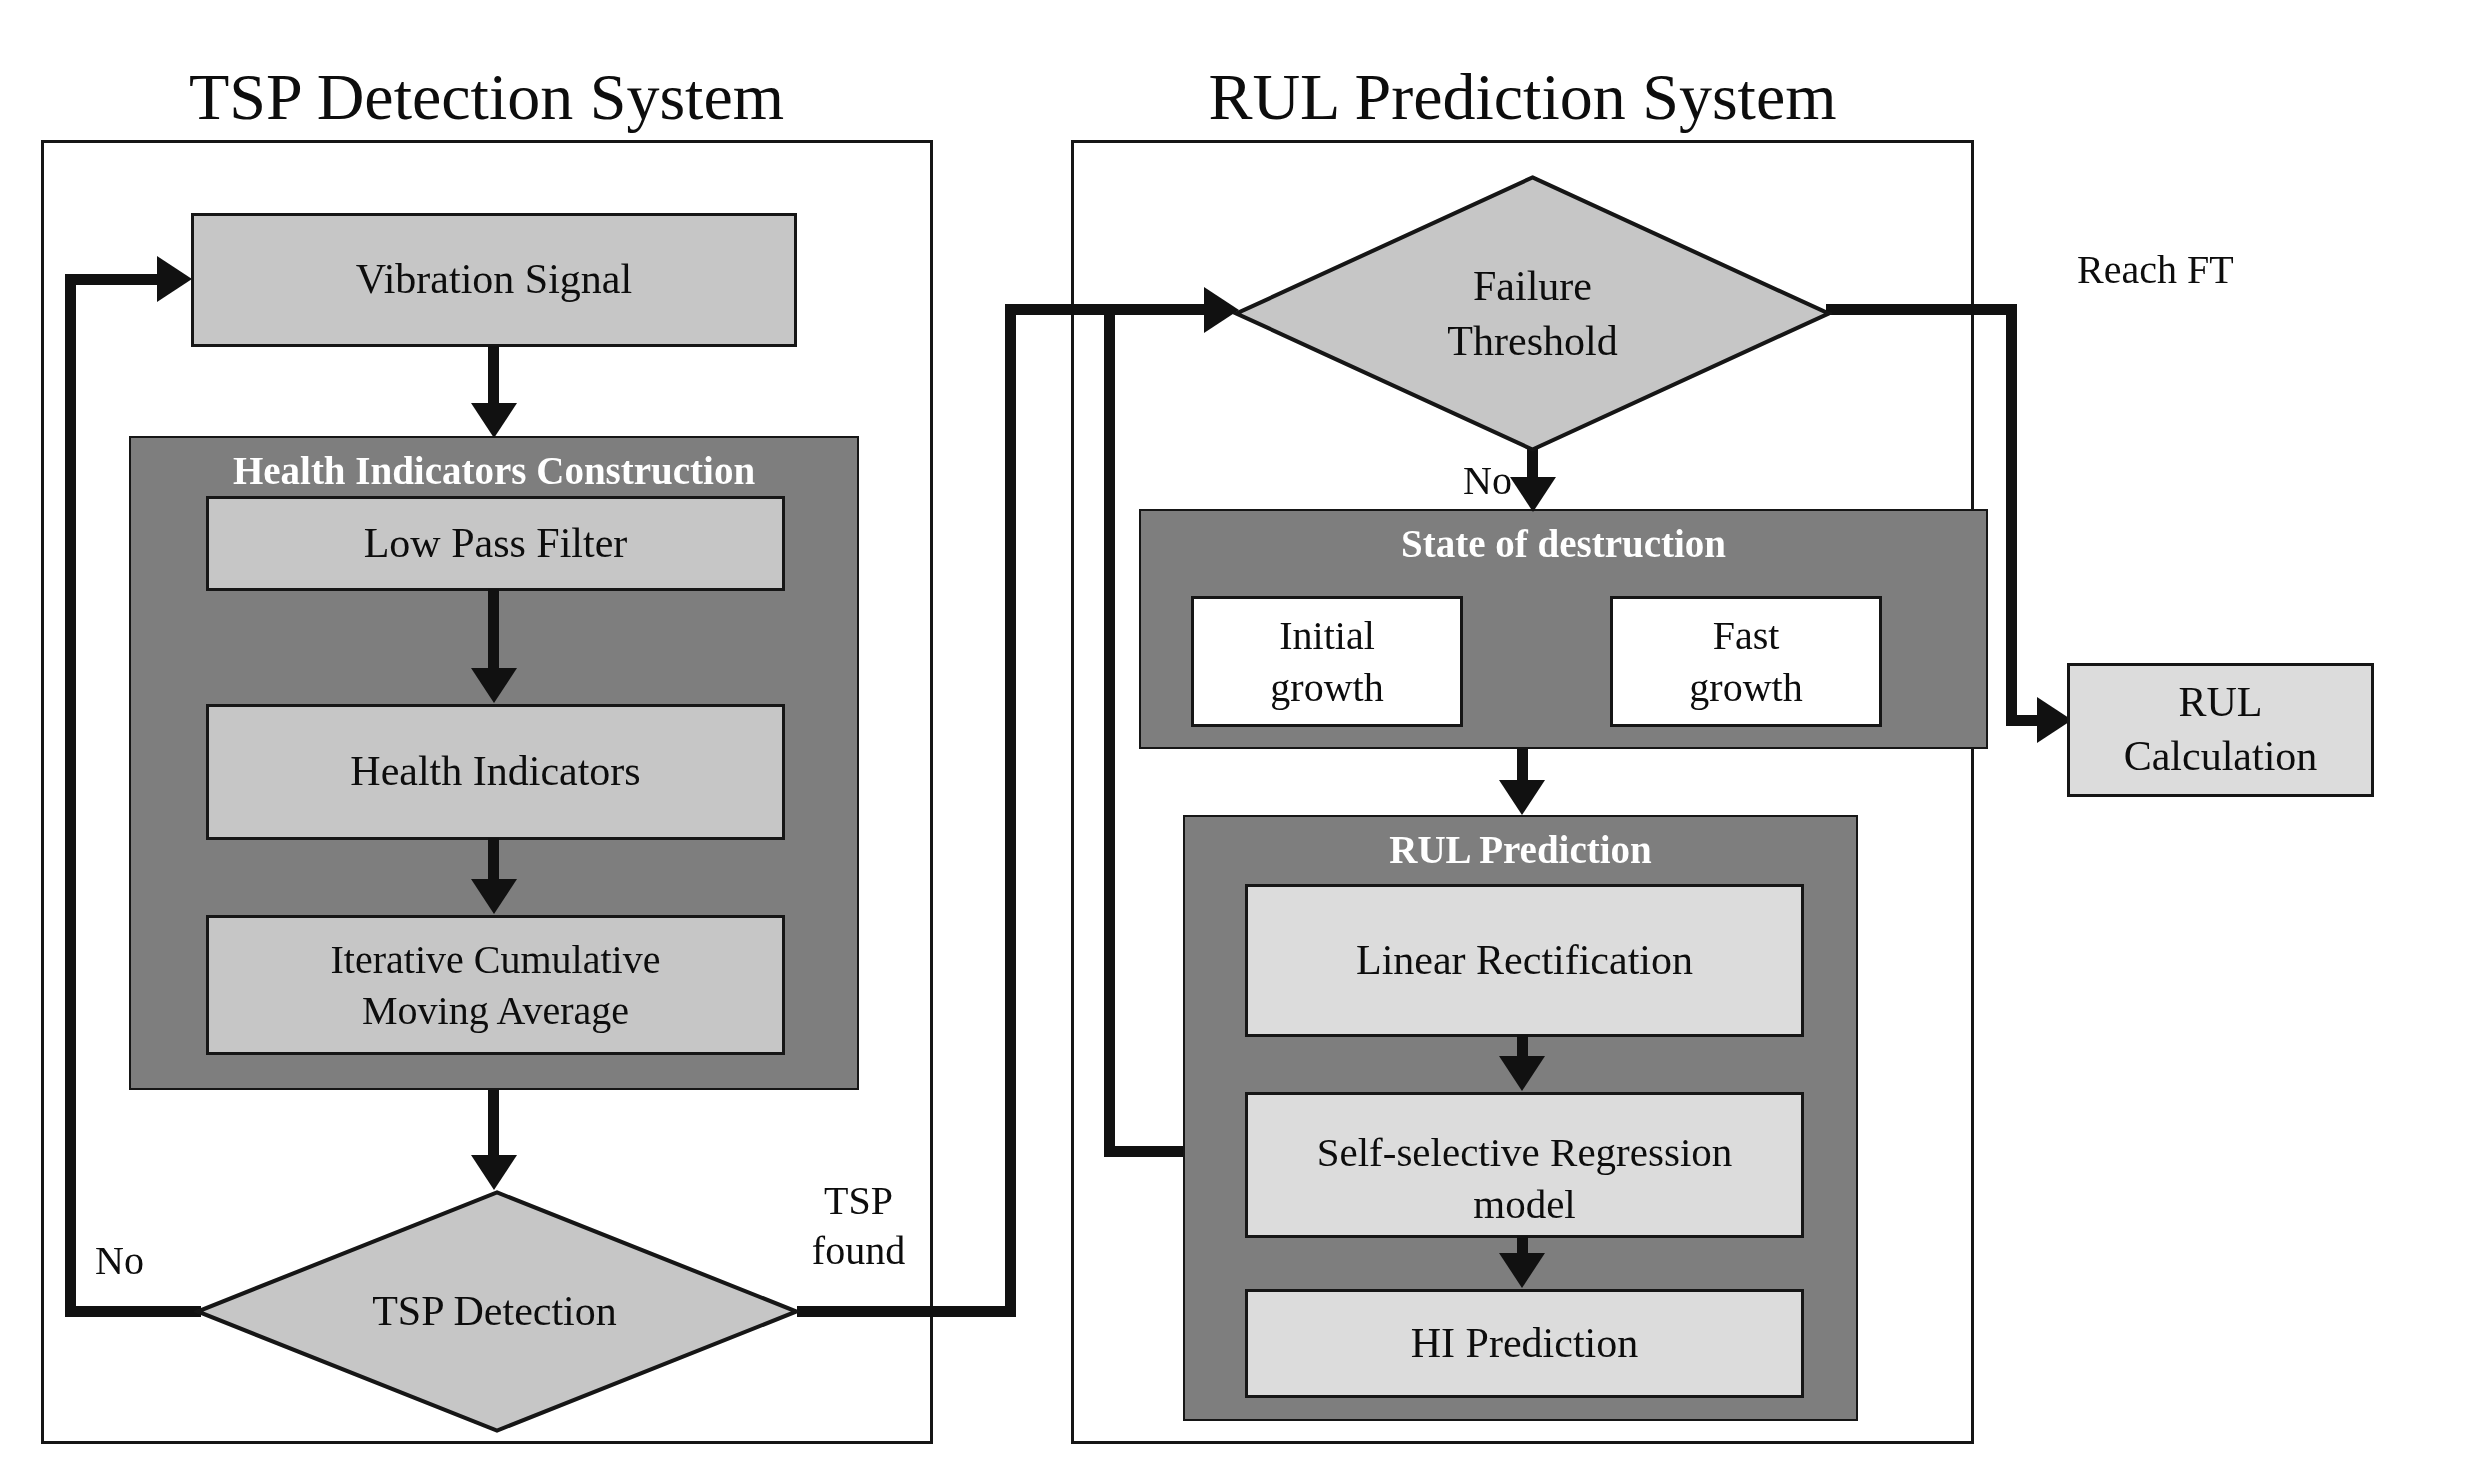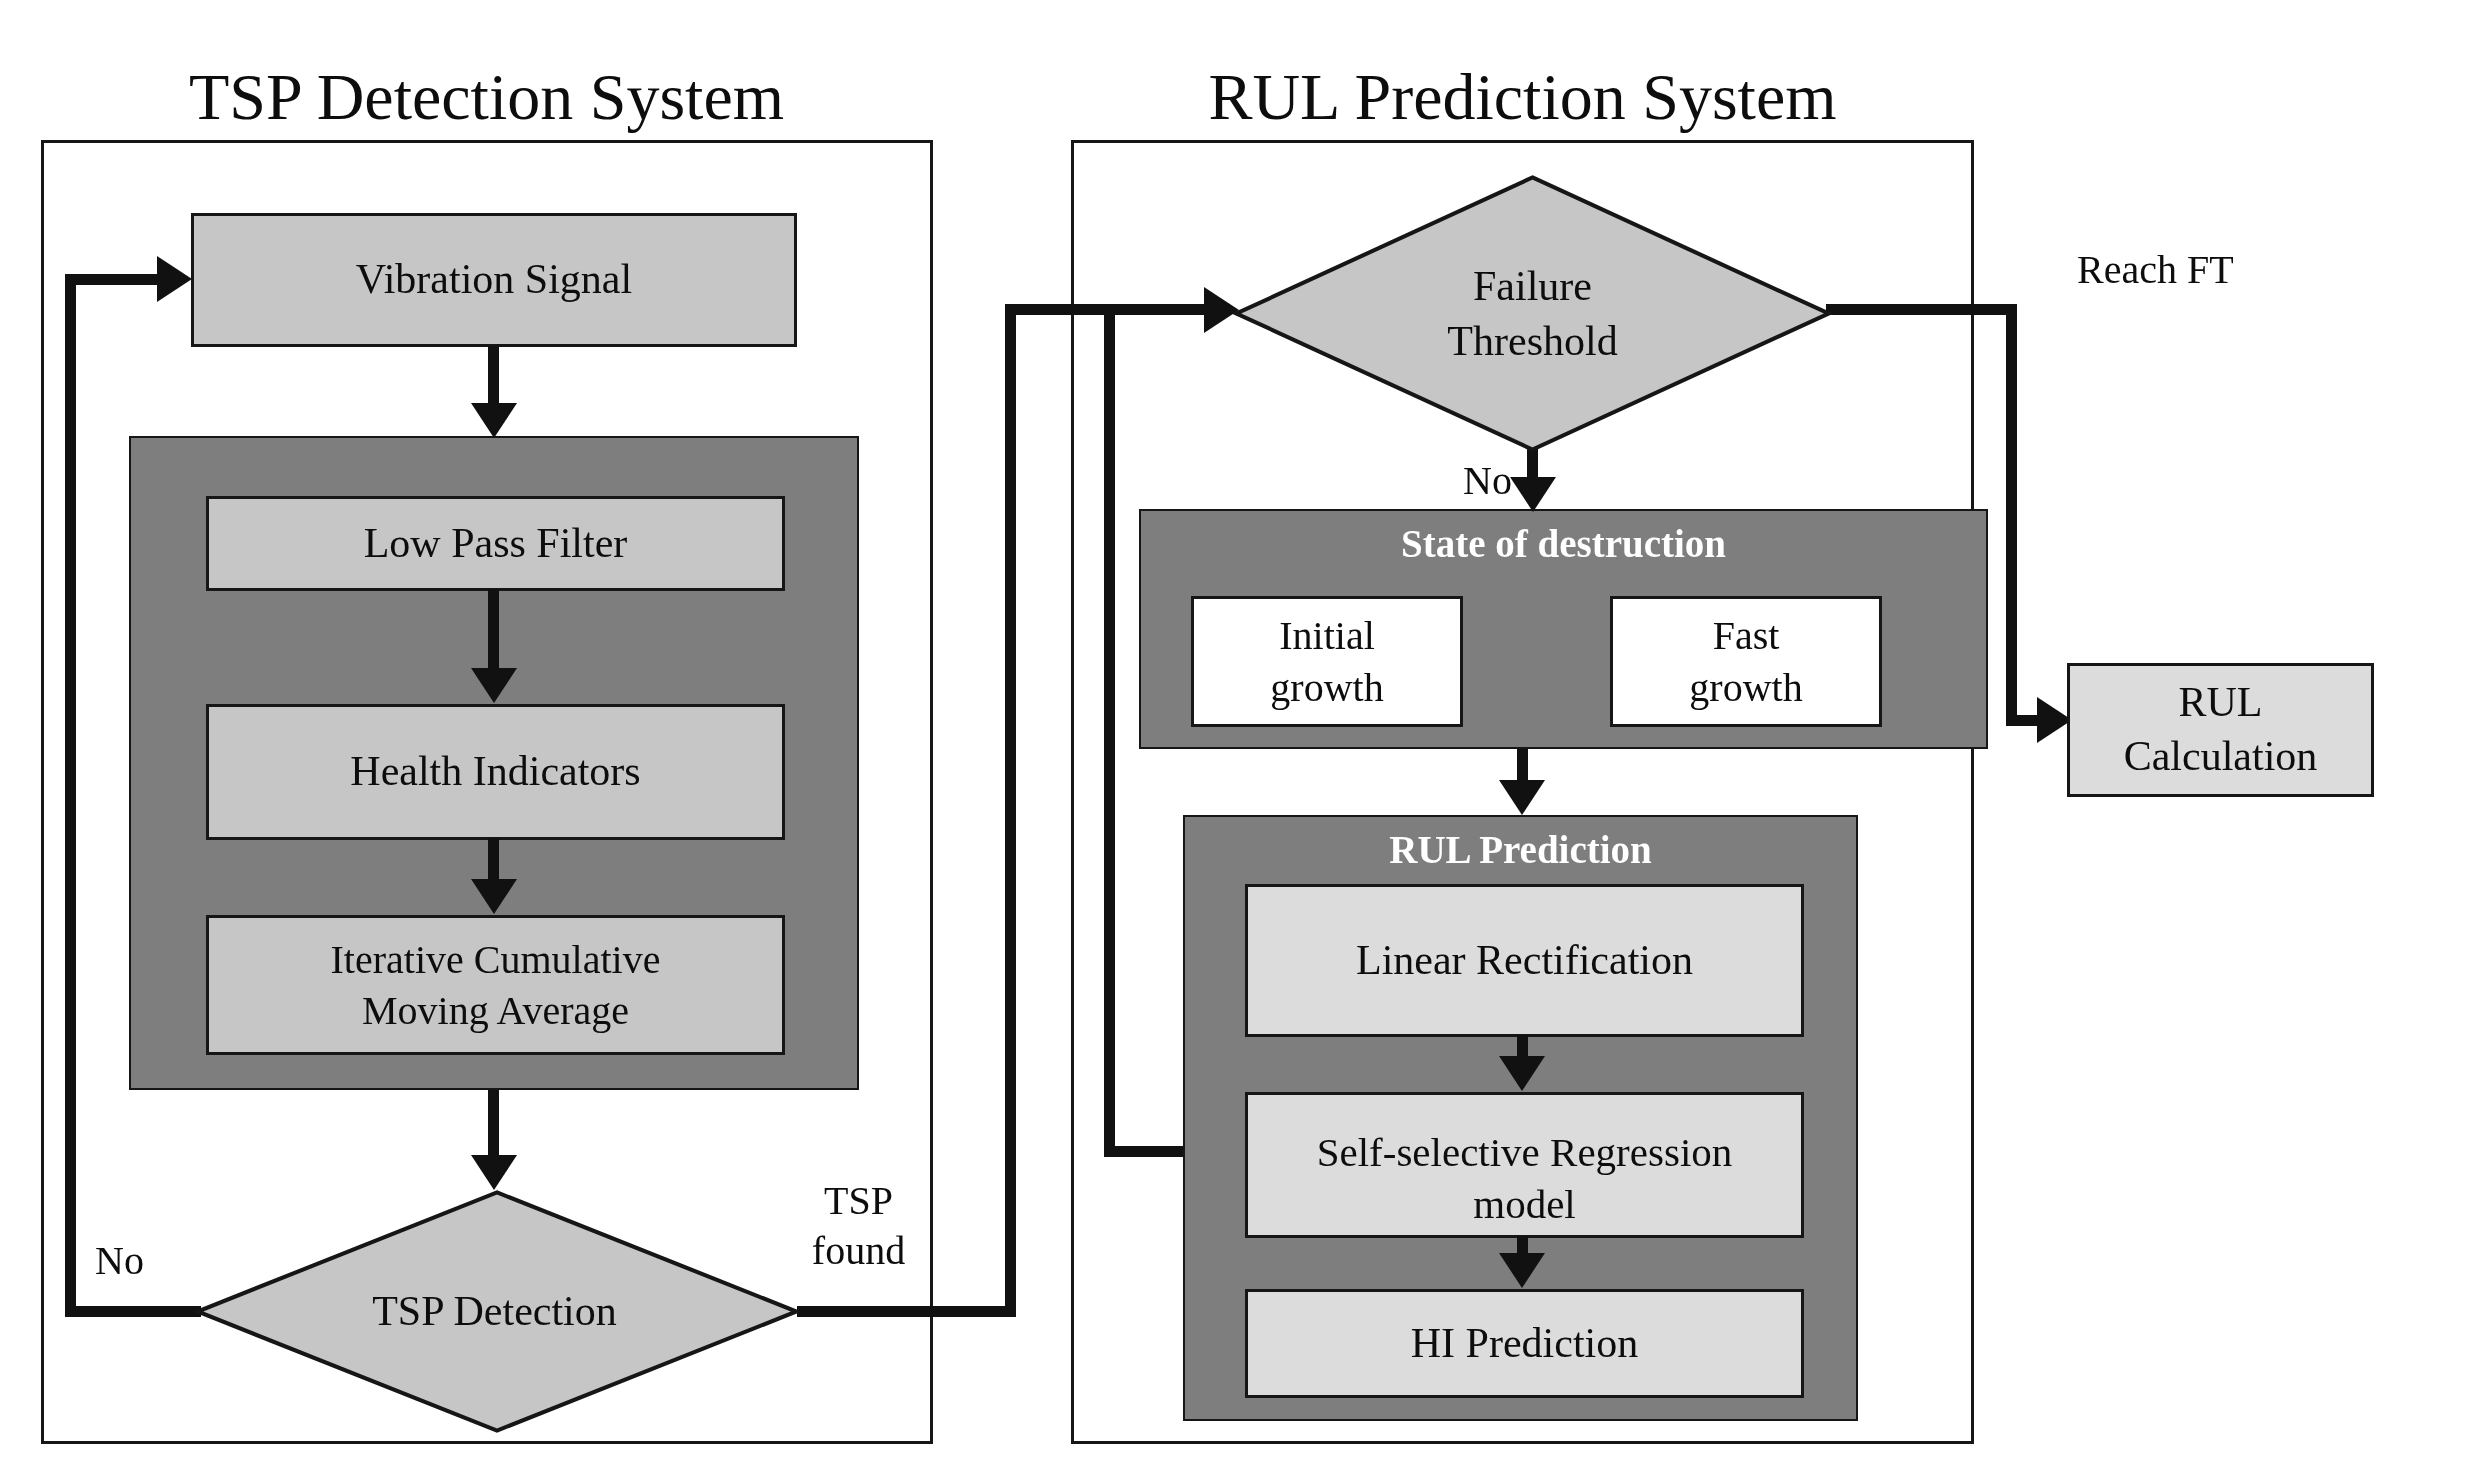--- a/index.html
+++ b/index.html
@@ -79,20 +79,21 @@
     <div class="vshaft" style="left:2006px;top:304px;height:422px;"></div>
     <div class="hshaft" style="left:2006px;top:715px;width:37px;"></div>
     <div class="head-right" style="left:2037px;top:697px;"></div>
   </div>
 
   <div class="box fill-gray" style="left:191px;top:213px;width:606px;height:134px;">
     <span>Vibration Signal</span>
   </div>
 
   <div class="group" style="left:129px;top:436px;width:730px;height:654px;">
+    <div class="group-title">Health Indicators Construction</div>
     <div class="box fill-gray" style="left:75px;top:58px;width:579px;height:95px;">
       <span>Low Pass Filter</span>
     </div>
     <div class="box fill-gray" style="left:75px;top:266px;width:579px;height:136px;">
       <span>Health Indicators</span>
     </div>
     <div class="box fill-gray fs58" style="left:75px;top:477px;width:579px;height:140px;">
       <span class="wrap" style="max-width:409px;">Iterative Cumulative Moving Average</span>
     </div>
   </div>

